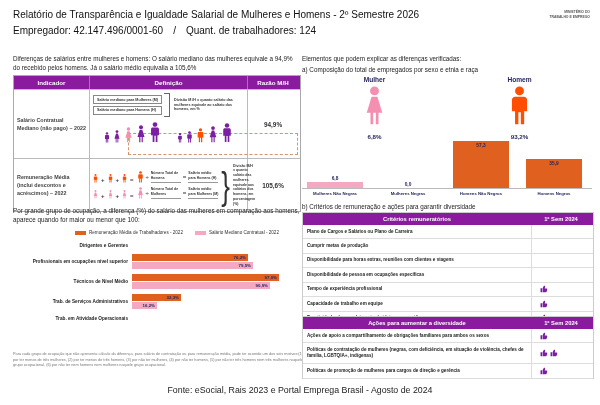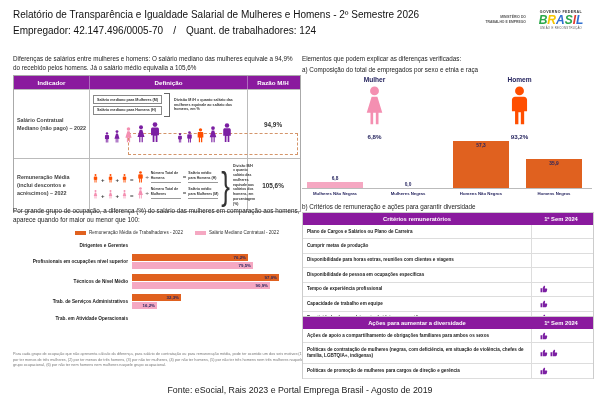--- a/index.html
+++ b/index.html
@@ -83,30 +83,25 @@
   .op{font-size:6px;font-weight:bold;color:#333;}
 </style>
 </head>
 <body>
 
 <div class="page">
 
   <div class="hdr">
     <div class="hdr-title">Relatório de Transparência e Igualdade Salarial de Mulheres e Homens - 2º Semestre 2026</div>
     <div class="hdr-sub">
-      <span>Empregador: 42.147.496/0005-70</span><span class="sep">/</span><span>Quant. de trabalhadores: 124</span>
+      <span>Empregador: 42.147.496/0001-60</span><span class="sep">/</span><span>Quant. de trabalhadores: 124</span>
     </div>
   </div>
   <div class="logo">
     <div class="min-txt">Ministério do Trabalho e Emprego</div>
-    <div class="br-block">
-      <div class="gov-top">GOVERNO FEDERAL</div>
-      <div class="brand"><span style="color: rgb(43, 168, 74);">B</span><span style="color: rgb(246, 199, 0);">R</span><span style="color: rgb(47, 111, 208);">A</span><span style="color: rgb(43, 168, 74);">S</span><span style="color: rgb(226, 59, 48);">I</span><span style="color: rgb(47, 111, 208);">L</span></div>
-      <div class="gov-bottom">UNIÃO E RECONSTRUÇÃO</div>
-    </div>
   </div>
 
   <div class="intro">Diferenças de salários entre mulheres e homens: O salário mediano das mulheres equivale a 94,9% do recebido pelos homens. Já o salário médio equivalia a 105,6%</div>
 
   <div class="ind-table">
     <div class="ind-head">
       <div class="hc">Indicador</div>
       <div class="hc">Definição</div>
       <div class="hc">Razão M/H</div>
     </div>
@@ -427,14 +422,14 @@
           <div class="crit-label">Políticas de promoção de mulheres para cargos de direção e gerência</div>
           <div class="crit-icons">
             <svg width="8" height="8" viewBox="0 0 12 12">
               <path fill="#7B1FA2" d="M0.8 4.8h2.2V11H0.8zM3.8 11h4.7c.75 0 1.4-.5 1.55-1.25l.75-3.1c.2-.8-.4-1.55-1.2-1.55H7.1l.55-2.4C7.8 1.9 7.2 1.2 6.4 1.2c-.4 0-.75.2-.95.55L3.8 4.8z"></path>
             </svg>
           </div>
         </div>
       </div>
   </div>
 
-  <div class="fonte">Fonte: eSocial, Rais 2023 e Portal Emprega Brasil - Agosto de 2019</div>
+  <div class="fonte">Fonte: eSocial, Rais 2023 e Portal Emprega Brasil - Agosto de 2024</div>
 </div>
 
 </body></html>

